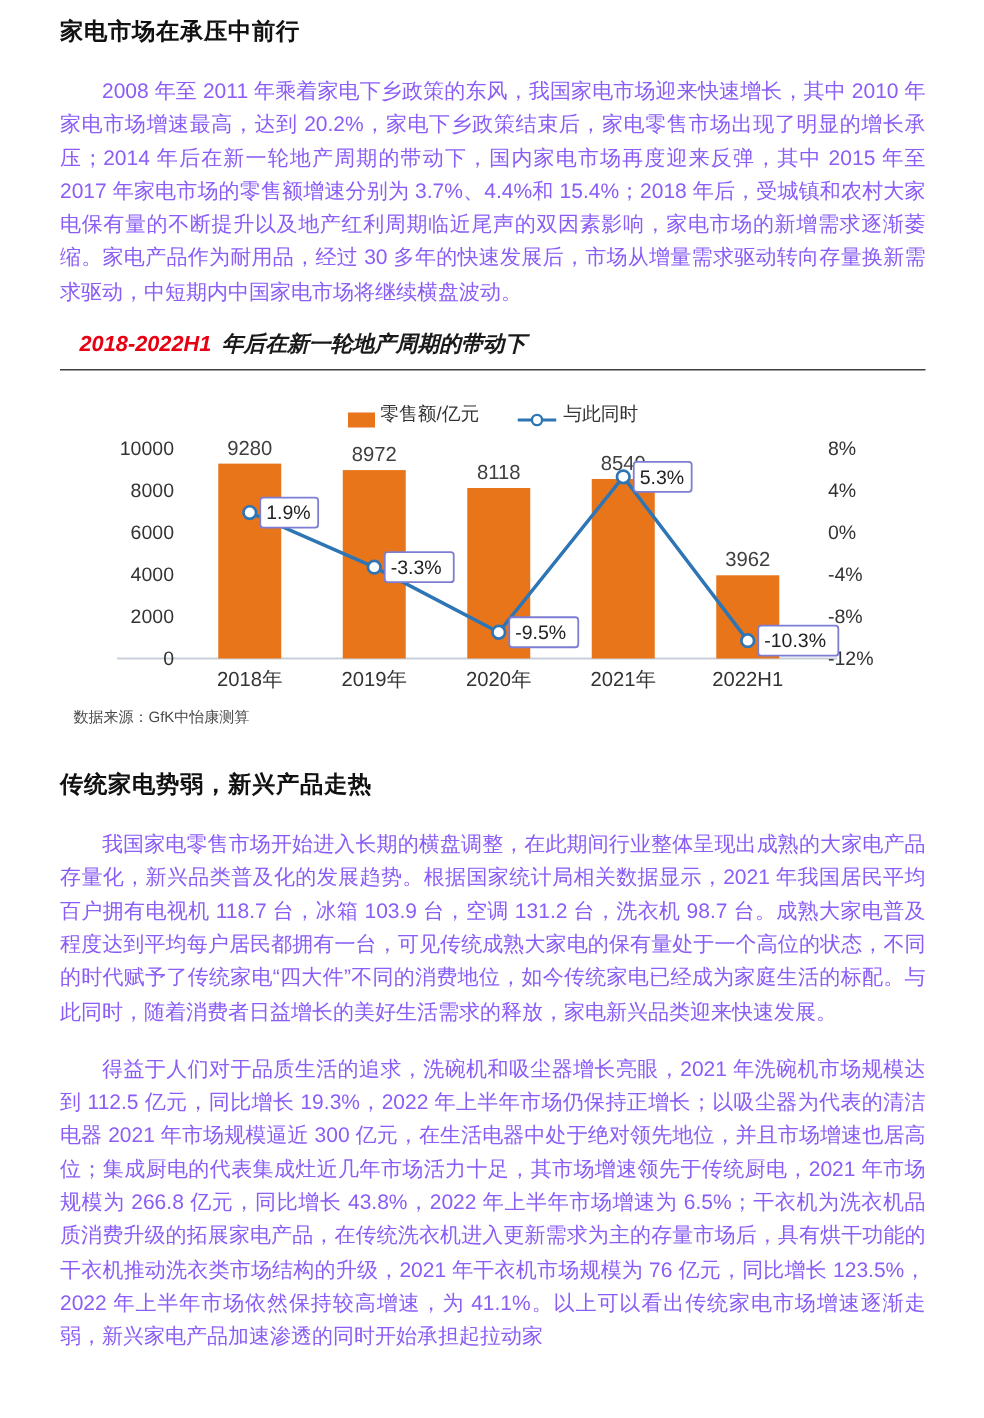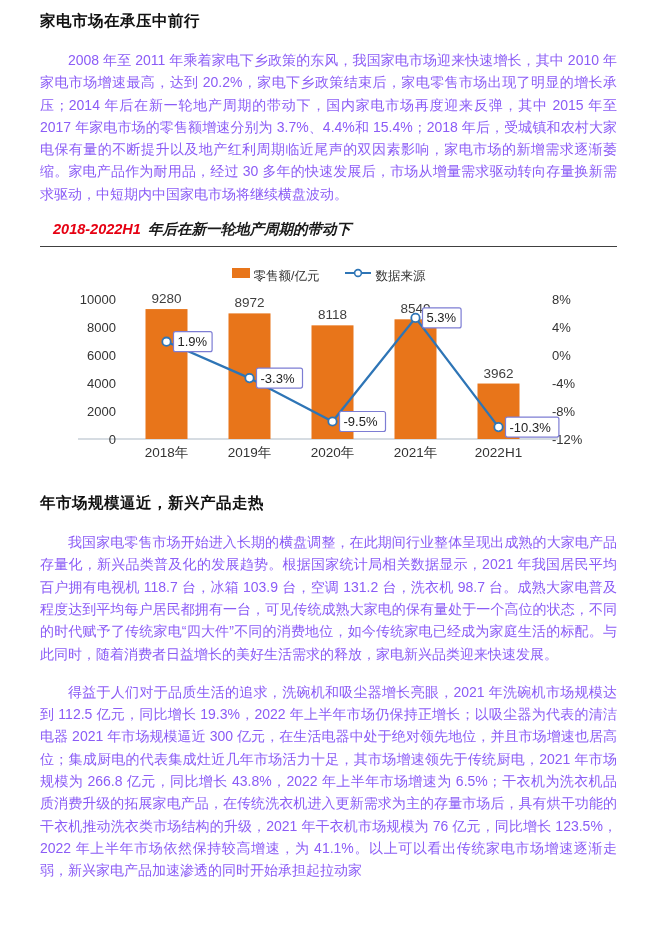--- a/index.html
+++ b/index.html
@@ -12,21 +12,21 @@
   .sec-heading.mt-lg{margin-top:28px;}
   .para{font-size:14px;line-height:22.3px;text-align:justify;margin:17px 0 0;text-indent:2em;color:#8b5cf6;}
   .para + .para{margin-top:16px;}
   .fig-title{
     margin-top:15px;padding:0 0 7px 13px;border-bottom:1.5px solid #404040;
     font-size:14.5px;font-weight:bold;font-style:italic;color:#1a1a1a;
   }
   .fig-title .period{color:var(--title_red,#E60012);margin-right:7px;}
   .chart-block{margin-top:21px;}
   .legend{display:flex;justify-content:center;align-items:center;gap:26px;font-size:12.5px;color:#333;}
-  .legend-item{display:flex;align-items:flex-start;gap:4px;}
+  .legend-item{display:flex;align-items:flex-end;gap:4px;}
   .sw{width:18px;height:10px;display:inline-block;}
   .chart-svg{display:block;margin-top:2px;}
   .chart-svg text{font-family:"Liberation Sans","DejaVu Sans",sans-serif;}
   .source{font-size:10px;color:#4a4a4a;margin-top:6px;padding-left:9px;}
 </style>
 </head>
 <body>
 
 <div class="page">
 
@@ -42,21 +42,21 @@
     <div class="legend" id="chart-legend">
         <span class="legend-item">
           <span class="sw" style="background: rgb(232, 117, 26);"></span>
           <span>零售额/亿元</span>
         </span>
         <span class="legend-item">
           <svg width="26" height="10">
             <line x1="0" y1="5" x2="26" y2="5" stroke="#2E75B6" stroke-width="2"></line>
             <circle cx="13" cy="5" r="3.4" fill="#fff" stroke="#2E75B6" stroke-width="1.6"></circle>
           </svg>
-          <span>数据来源</span>
+          <span>与此同时</span>
         </span>
       </div>
     <svg id="chart-svg" class="chart-svg" width="577" height="178" viewBox="0 0 577 178">
         <line x1="38" y1="152" x2="518" y2="152" stroke="#C9D0D9" stroke-width="1.3"></line>
         <text x="76" y="16.5" text-anchor="end" font-size="13" fill="#333">10000</text>
         <text x="76" y="44.5" text-anchor="end" font-size="13" fill="#333">8000</text>
         <text x="76" y="72.5" text-anchor="end" font-size="13" fill="#333">6000</text>
         <text x="76" y="100.5" text-anchor="end" font-size="13" fill="#333">4000</text>
         <text x="76" y="128.5" text-anchor="end" font-size="13" fill="#333">2000</text>
         <text x="76" y="156.5" text-anchor="end" font-size="13" fill="#333">0</text>
@@ -91,20 +91,21 @@
         <circle cx="292.5" cy="134.5" r="4.2" fill="#fff" stroke="#2E75B6" stroke-width="1.8"></circle>
         <rect x="299.5" y="124.5" width="46" height="20" rx="2" fill="#fff" stroke="#7D7DD4" stroke-width="1.2"></rect>
         <text x="303.5" y="139" text-anchor="start" font-size="13" fill="#222">-9.5%</text>
         <circle cx="375.5" cy="30.900000000000006" r="4.2" fill="#fff" stroke="#2E75B6" stroke-width="1.8"></circle>
         <rect x="382.5" y="20.900000000000006" width="38.6" height="20" rx="2" fill="#fff" stroke="#7D7DD4" stroke-width="1.2"></rect>
         <text x="386.5" y="35.400000000000006" text-anchor="start" font-size="13" fill="#222">5.3%</text>
         <circle cx="458.5" cy="140.1" r="4.2" fill="#fff" stroke="#2E75B6" stroke-width="1.8"></circle>
         <rect x="465.5" y="130.1" width="53.400000000000006" height="20" rx="2" fill="#fff" stroke="#7D7DD4" stroke-width="1.2"></rect>
         <text x="469.5" y="144.6" text-anchor="start" font-size="13" fill="#222">-10.3%</text>
       </svg>
+    <div class="source">数据来源：GfK中怡康测算</div>
   </div>
 
-  <h1 class="sec-heading mt-lg">年市场规模逼近，新兴产品走热</h1>
+  <h1 class="sec-heading mt-lg">传统家电势弱，新兴产品走热</h1>
 
   <p class="para">我国家电零售市场开始进入长期的横盘调整，在此期间行业整体呈现出成熟的大家电产品存量化，新兴品类普及化的发展趋势。根据国家统计局相关数据显示，2021 年我国居民平均百户拥有电视机 118.7 台，冰箱 103.9 台，空调 131.2 台，洗衣机 98.7 台。成熟大家电普及程度达到平均每户居民都拥有一台，可见传统成熟大家电的保有量处于一个高位的状态，不同的时代赋予了传统家电“四大件”不同的消费地位，如今传统家电已经成为家庭生活的标配。与此同时，随着消费者日益增长的美好生活需求的释放，家电新兴品类迎来快速发展。</p>
   <p class="para">得益于人们对于品质生活的追求，洗碗机和吸尘器增长亮眼，2021 年洗碗机市场规模达到 112.5 亿元，同比增长 19.3%，2022 年上半年市场仍保持正增长；以吸尘器为代表的清洁电器 2021 年市场规模逼近 300 亿元，在生活电器中处于绝对领先地位，并且市场增速也居高位；集成厨电的代表集成灶近几年市场活力十足，其市场增速领先于传统厨电，2021 年市场规模为 266.8 亿元，同比增长 43.8%，2022 年上半年市场增速为 6.5%；干衣机为洗衣机品质消费升级的拓展家电产品，在传统洗衣机进入更新需求为主的存量市场后，具有烘干功能的干衣机推动洗衣类市场结构的升级，2021 年干衣机市场规模为 76 亿元，同比增长 123.5%，2022 年上半年市场依然保持较高增速，为 41.1%。以上可以看出传统家电市场增速逐渐走弱，新兴家电产品加速渗透的同时开始承担起拉动家</p>
 
 </div>
 
 </body></html>

